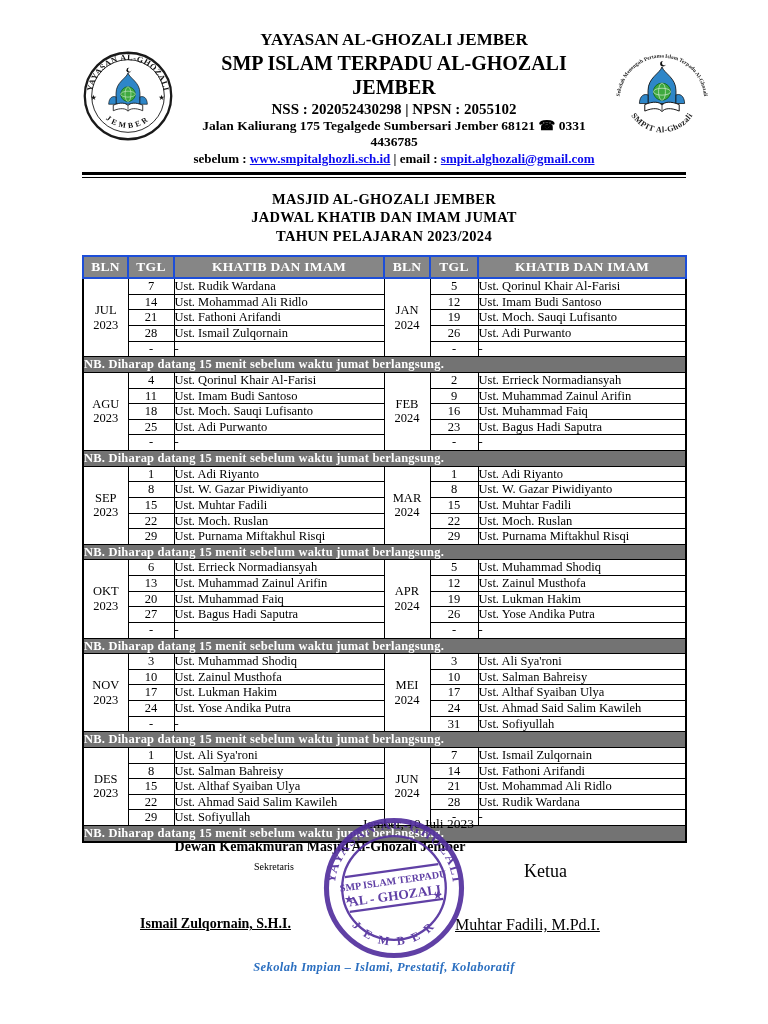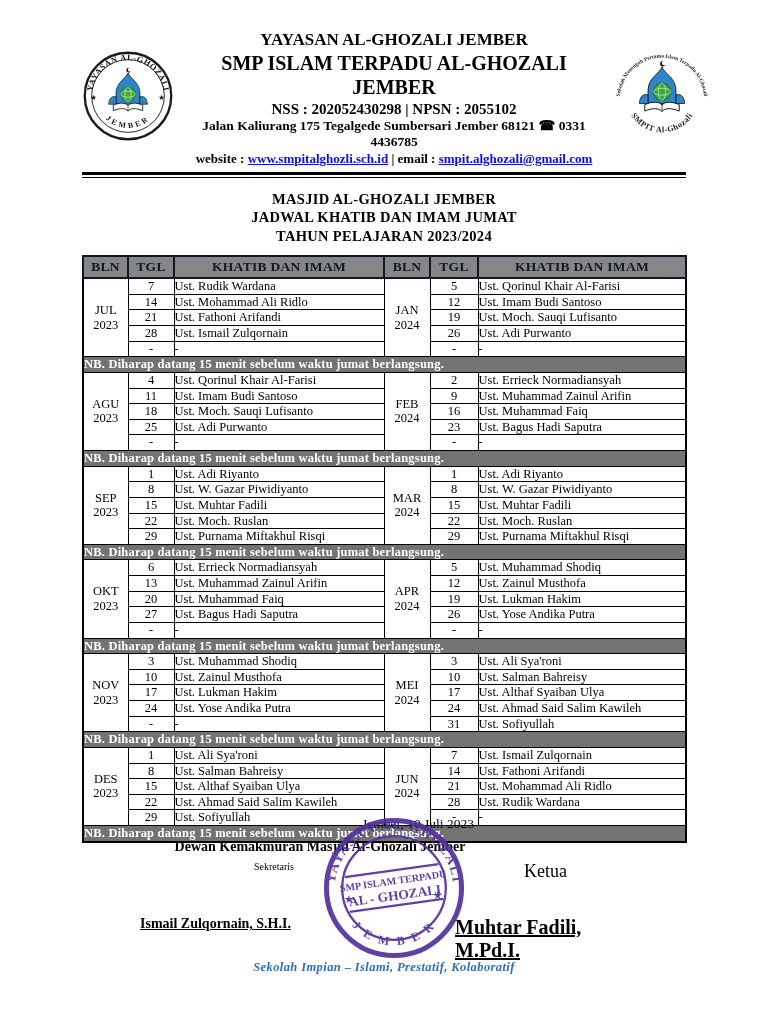--- a/index.html
+++ b/index.html
@@ -22,40 +22,40 @@
   .rule{margin:5px 82px 0 82px;border-top:3px solid #000;height:2px;border-bottom:1.5px solid #000;}
 
   
   .doc-title{text-align:center;margin-top:12px;line-height:1.3;}
   .doc-title div{font-size:14.5px;font-weight:bold;letter-spacing:.3px;}
 
   
   table.sched{border-collapse:collapse;margin:9px 0 0 82px;width:603px;table-layout:fixed;
     border:2px solid #000;}
   table.sched th{
-    background:#868686;color:#0f172a;font-weight:bold;font-size:13.5px;
-    border:2px solid #0f172a;padding:2px 0;letter-spacing:.3px;
+    background:#868686;color:#ffffff;font-weight:bold;font-size:13.5px;
+    border:2px solid #1d4ed8;padding:2px 0;letter-spacing:.3px;
   }
   table.sched td{border:1px solid #000;font-size:12.5px;line-height:1.17;padding:0;}
   td.tgl{text-align:center;}
   td.name{text-align:left;padding:0 4px;white-space:nowrap;overflow:hidden;}
   td.month{text-align:center;font-size:13.5px;line-height:1.15;}
   td.nb{
     background:#737373;color:#fff;font-weight:bold;font-size:13.5px;
     text-align:left;padding:1px 5px;border:2px solid #000;letter-spacing:.2px;
   }
 
   
   .footer{position:absolute;left:0;top:810px;width:640px;height:150px;}
   .place-date{position:absolute;right:166px;top:6px;font-size:13.5px;}
   .committee{position:absolute;left:0;top:29px;width:100%;text-align:center;font-weight:bold;font-size:14px;}
   .role-left{position:absolute;left:254px;top:51px;font-size:10px;}
   .role-right{position:absolute;left:524px;top:51px;font-size:18px;}
   .sig-left{position:absolute;left:140px;top:106px;font-size:14px;font-weight:bold;text-decoration:underline;}
-  .sig-right{position:absolute;left:455px;top:106px;font-size:20px;font-weight:bold;text-decoration:underline;}
+  .sig-right{position:absolute;left:455px;top:106px;font-size:16px;font-weight:normal;text-decoration:underline;}
   .stamp{position:absolute;left:318px;top:4px;opacity:.92;}
 
   
   .tagline{position:absolute;left:0;top:960px;width:100%;text-align:center;
     font-style:italic;font-weight:bold;color:#2b6fc0;font-size:12.5px;letter-spacing:.4px;}
 
   svg text{font-family:"Liberation Serif", serif;}
 </style>
 </head>
 <body>
@@ -98,21 +98,21 @@
         <text x="83" y="54" font-size="8" fill="#111">★</text>
         <use href="#emblem" transform="translate(50,52)"></use>
       </svg>
     </div>
 
     <div class="lh-center">
       <div class="lh-org">YAYASAN AL-GHOZALI JEMBER</div>
       <div class="lh-school">SMP ISLAM TERPADU AL-GHOZALI JEMBER</div>
       <div class="lh-nss">NSS : 202052430298 | NPSN : 2055102</div>
       <div class="lh-addr">Jalan Kaliurang 175 Tegalgede Sumbersari Jember 68121 ☎ 0331 4436785</div>
-      <div class="lh-web"><span>website : </span><a class="lh-link">www.smpitalghozli.sch.id</a><span> | </span><span>email : </span><a class="lh-link">smpit.alghozali@gmail.com</a></div>
+      <div class="lh-web"><span>sebelum : </span><a class="lh-link">www.smpitalghozli.sch.id</a><span> | </span><span>email : </span><a class="lh-link">smpit.alghozali@gmail.com</a></div>
     </div>
 
     <div class="logo">
       <svg width="96" height="96" viewBox="0 0 100 100">
         <defs>
           <path id="rlt" d="M 6,54 A 44,44 0 1 1 94,54" fill="none"></path>
           <path id="rlb" d="M 14,62 A 38,38 0 0 0 86,62" fill="none"></path>
         </defs>
         <text font-size="5.6" font-weight="bold" fill="#222">
           <textPath href="#rlt" startOffset="50%" text-anchor="middle">Sekolah Menengah Pertama Islam Terpadu Al-Ghozali</textPath>

